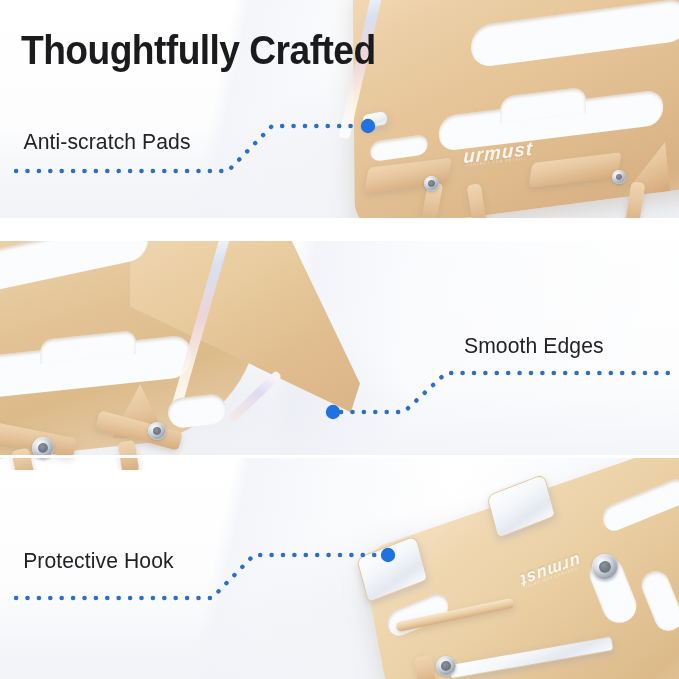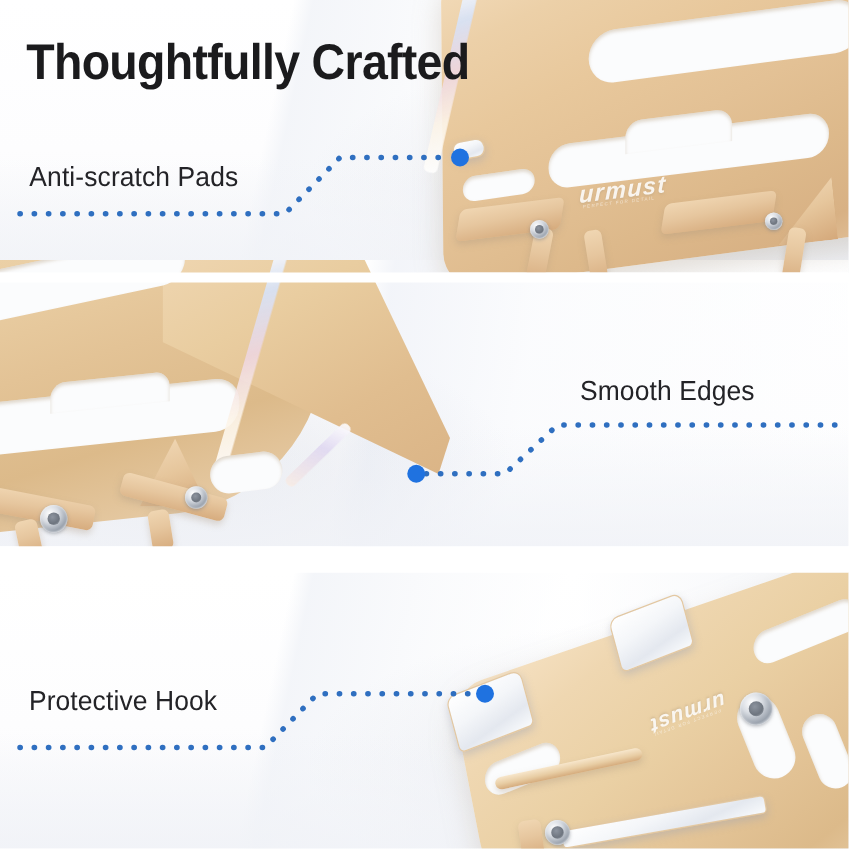--- a/index.html
+++ b/index.html
@@ -13,21 +13,21 @@
     overflow:hidden;
   }
 
   .panel {
     position:absolute;
     left:0; width:679px;
     overflow:hidden;
     background:#ffffff;
   }
   #panel-1 { top:0px;   height:218px; }
-  #panel-2 { top:208px; height:229px; }
+  #panel-2 { top:241px; height:229px; }
   #panel-3 { top:458px; height:221px; }
 
   
   .bg-base {
     position:absolute; inset:0;
     background:
       linear-gradient(180deg, #ffffff 0%, #fdfdfe 55%, #f7f8fa 100%);
   }
   .bg-wedge {
     position:absolute; inset:-5% -5% -5% -5%;

